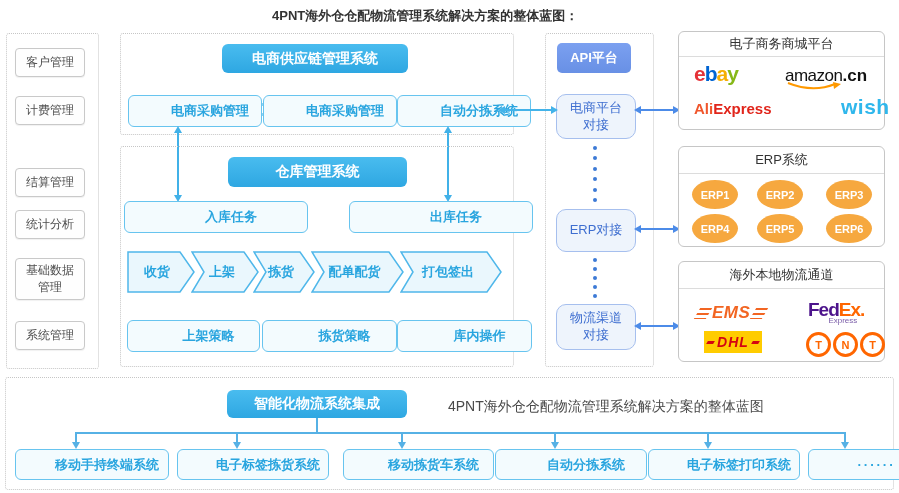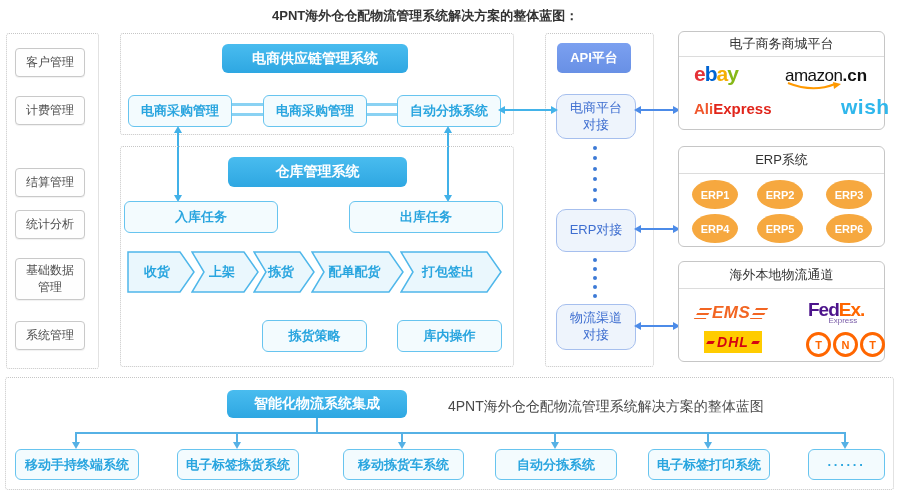--- a/index.html
+++ b/index.html
@@ -12,21 +12,21 @@
         color:#4d4d4d;font-size:12px;display:flex;align-items:center;justify-content:center;
         text-align:center;box-shadow:0 1px 1px rgba(0,0,0,.06);}
   
   .hdr{position:absolute;background:linear-gradient(#49bcef,#2ea7e2);border-radius:6px;color:#fff;
        font-size:14px;font-weight:bold;display:flex;align-items:center;justify-content:center;}
   .api-hdr{position:absolute;background:linear-gradient(#7ba0f0,#6890e5);border-radius:5px;color:#fff;
        font-size:13px;font-weight:bold;display:flex;align-items:center;justify-content:center;}
   
   .cbox{position:absolute;background:#f3fbfe;border:1px solid #67c4ef;border-radius:6px;
         color:#29a5df;font-size:13px;font-weight:bold;display:flex;align-items:center;
-        justify-content:center;text-align:center;}
+        justify-content:center;text-align:center;padding-left:30px;}
   
   .abox{position:absolute;background:#eef4fc;border:1px solid #a6bfee;border-radius:10px;
         color:#3e6ed0;font-size:13px;font-weight:normal;display:flex;align-items:center;
         justify-content:center;text-align:center;line-height:1.3;}
   .pre{white-space:pre-line;}
   
   .hlink{position:absolute;height:7px;border-top:3px solid #8ad2f3;border-bottom:3px solid #8ad2f3;}
   
   .harrow{position:absolute;height:2px;}
   .harrow.cyan{background:#43b3e9;}
@@ -145,20 +145,21 @@
       </svg>
     <span>配单配货</span>
   </div>
   <div class="chev" style="left:400px;top:251px;width:102px;height:42px;">
     <svg viewBox="0 0 102 42" preserveAspectRatio="none">
         <polygon points="1,1 87,1 101,21 87,41 1,41 13,21"></polygon>
       </svg>
     <span>打包签出</span>
   </div>
 
+  <div class="cbox" style="left:127px;top:320px;width:101px;height:30px;">上架策略</div>
   <div class="cbox" style="left:262px;top:320px;width:103px;height:30px;">拣货策略</div>
   <div class="cbox" style="left:397px;top:320px;width:103px;height:30px;">库内操作</div>
 
   <div class="dashed" style="left:545px;top:33px;width:107px;height:332px;"></div>
   <div class="api-hdr" style="left:557px;top:43px;width:74px;height:30px;">API平台</div>
   <div class="abox pre" style="left:556px;top:94px;width:78px;height:43px;">电商平台
 对接</div>
   <div class="abox" style="left:556px;top:209px;width:78px;height:41px;">ERP对接</div>
   <div class="abox pre" style="left:556px;top:304px;width:78px;height:44px;">物流渠道
 对接</div>

